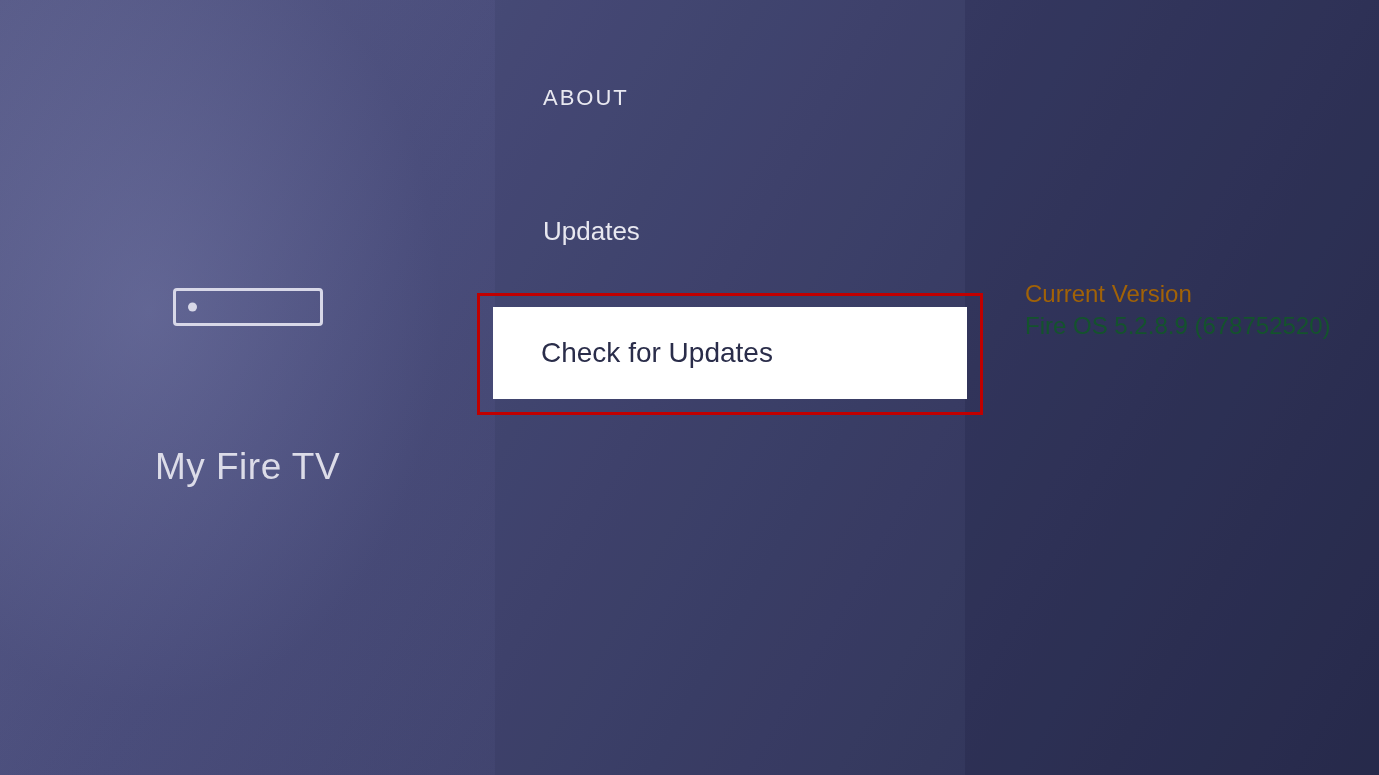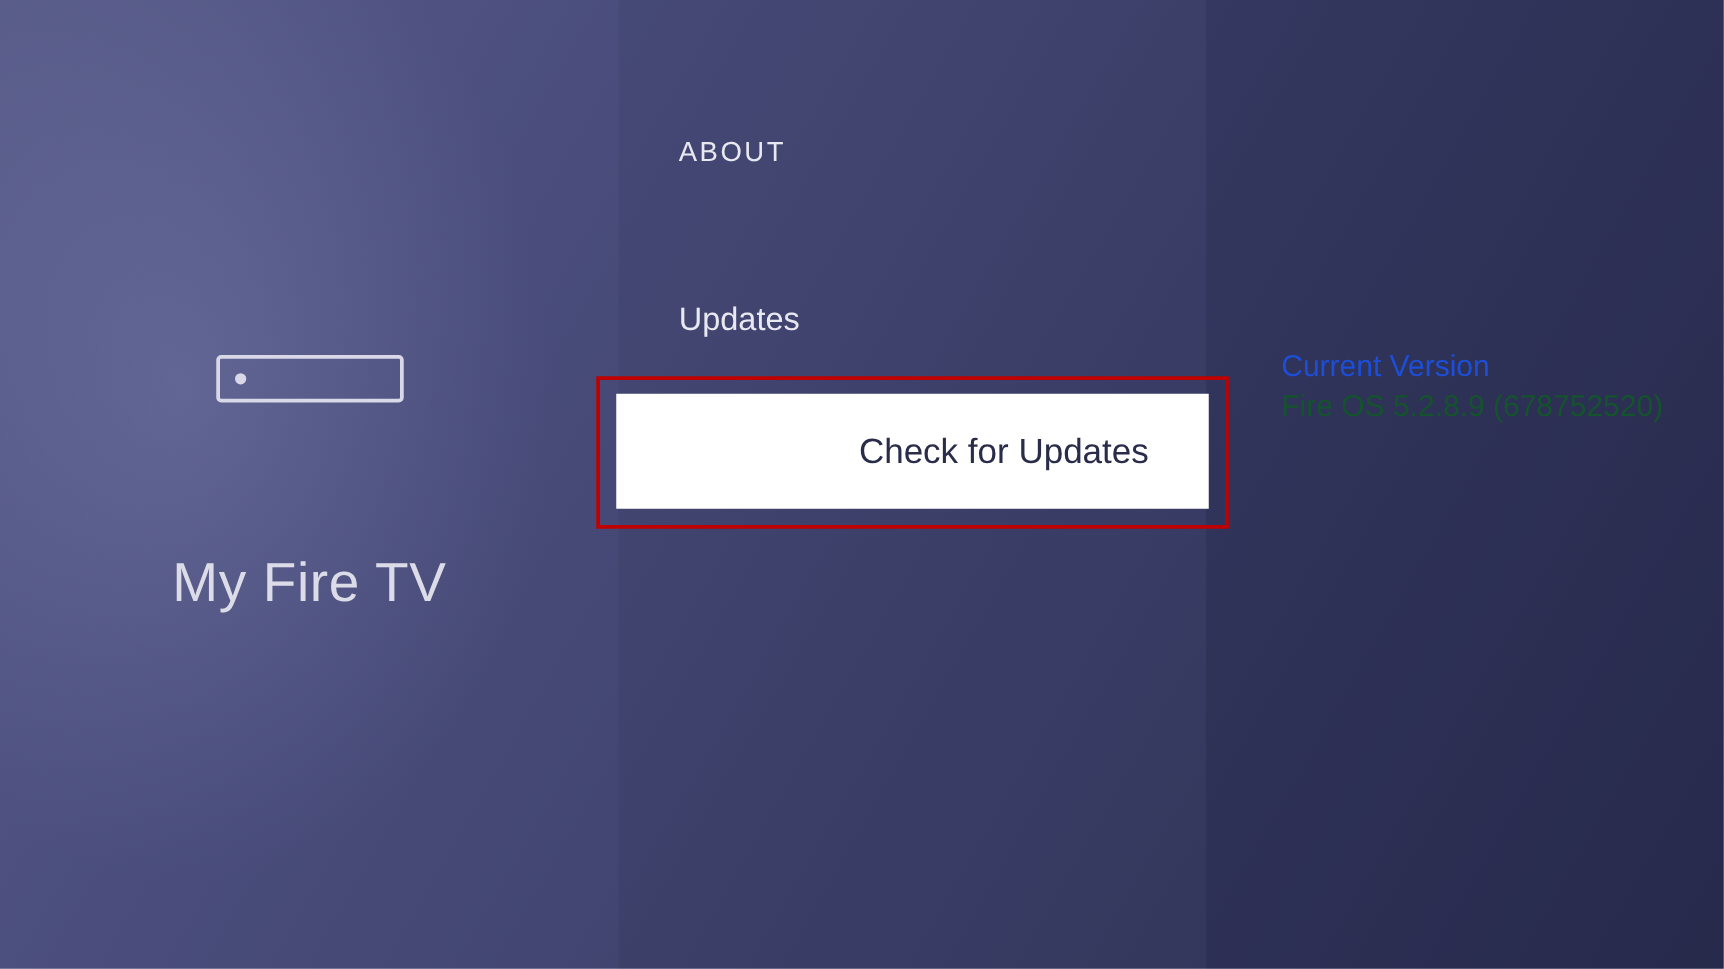--- a/index.html
+++ b/index.html
@@ -45,31 +45,31 @@
       left: 12px;
       top: 50%;
       transform: translateY(-50%);
       width: 9px;
       height: 9px;
       border-radius: 50%;
       background: #d8d8e8;
     }
     
     .left-title {
-      font-size: 44px;
+      font-size: 37px;
       font-weight: 400;
       color: #dcdce8;
       letter-spacing: 0.5px;
     }
     
     .middle-panel {
       width: 470px;
       height: 100%;
       background: rgba(40,45,90,0.15);
-      padding-top: 109px;
+      padding-top: 85px;
       position: relative;
     }
     
     .section-header {
       font-size: 22px;
       font-weight: 500;
       color: #e8e8f0;
       letter-spacing: 2px;
       margin-left: 48px;
       margin-bottom: 85px;
@@ -78,22 +78,21 @@
     .menu-item {
       font-size: 26px;
       font-weight: 500;
       color: #e8e8f0;
       padding: 20px 48px;
       cursor: pointer;
     }
     
     .menu-item.selected-wrapper {
       position: relative;
-      margin-top: 24px;
-      text-align: right;
+      margin-top: 40px;
     }
     
     .menu-item.selected {
       background: #ffffff;
       color: #2a2d4a;
       padding: 30px 48px;
       font-size: 28px;
       font-weight: 400;
       margin: 0 -2px;
     }
@@ -116,21 +115,21 @@
       padding-left: 60px;
     }
     
     .info-block {
       margin-bottom: 40px;
     }
     
     .info-label {
       font-size: 24px;
       font-weight: 400;
-      color: #1d4ed8;
+      color: #a16207;
       margin-bottom: 4px;
     }
     
     .info-value {
       font-size: 24px;
       font-weight: 400;
       color: #14532d;
     }
   </style>
 </head>

